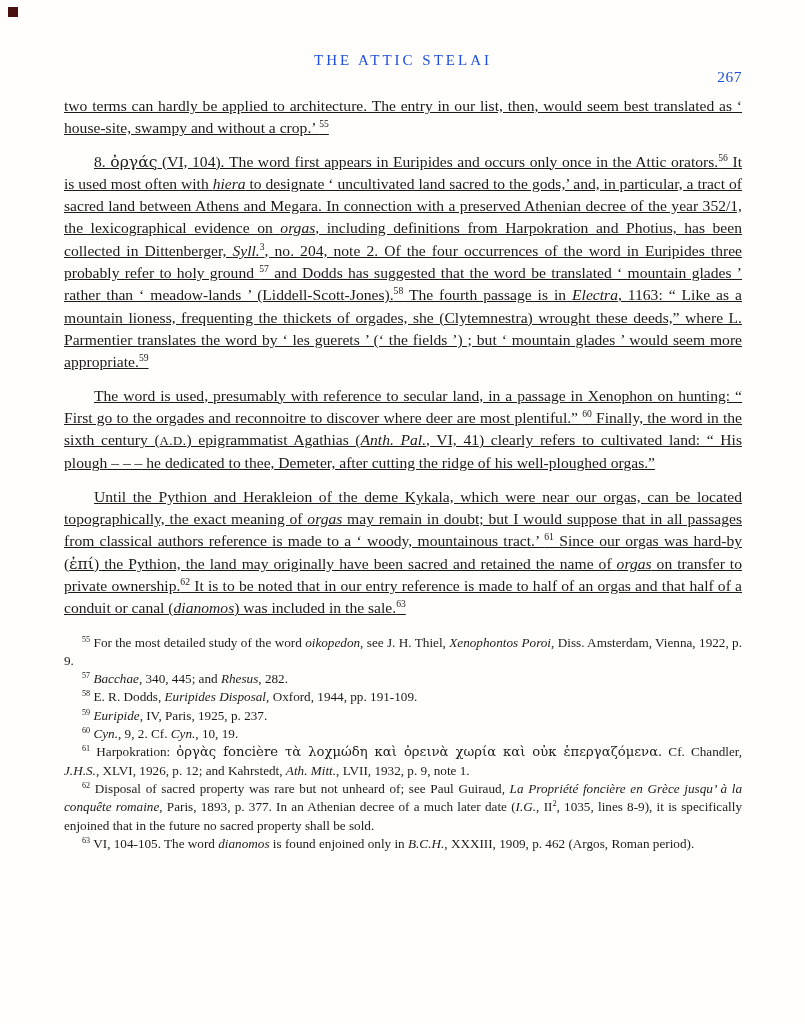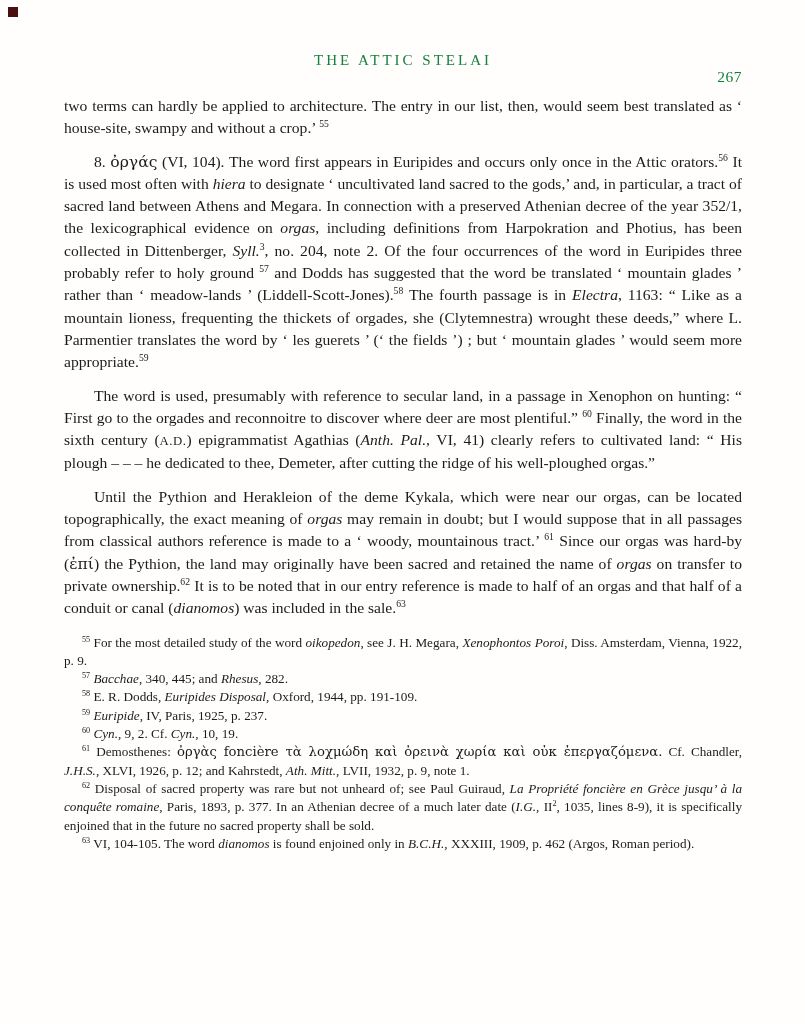--- a/index.html
+++ b/index.html
@@ -19,28 +19,28 @@
     width:10px; height:10px;
   }
   .content {
     position:absolute; left:64px; top:52px; width:678px;
   }
   .header {
     position:relative;
     text-align:center;
     font-size:15px;
     letter-spacing:3px;
-    color:#15803d;
+    color:#1d4ed8;
   }
   .page-num {
     position:absolute; right:0; top:16px;
     font-size:15.5px;
     letter-spacing:0.5px;
   }
-  .body-text { margin-top:26px; }
+  .body-text { margin-top:26px;text-decoration:underline; }
   .body-para {
     font-size:15.6px;
     line-height:22.3px;
     text-align:justify;
     margin:0 0 11px 0;
   }
   .body-para.indent { text-indent:30px; }
   .footnote-section {
     margin-top:14px;
   }
@@ -70,23 +70,23 @@
       <span>THE ATTIC STELAI</span>
       <span class="page-num">267</span>
     </div>
     <div class="body-text">
         <p class="body-para"><span>two terms can hardly be applied to architecture.  The entry in our list, then, would seem best translated as ‘ house-site, swampy and without a crop.’ </span><sup>55</sup></p>
         <p class="body-para indent"><span>8. </span><span class="g">ὀργάς</span><span> (VI, 104).  The word first appears in Euripides and occurs only once in the Attic orators.</span><sup>56</sup><span>  It is used most often with </span><i>hiera</i><span> to designate ‘ uncultivated land sacred to the gods,’ and, in particular, a tract of sacred land between Athens and Megara.  In connection with a preserved Athenian decree of the year 352/1, the lexicographical evidence on </span><i>orgas</i><span>, including definitions from Harpokration and Photius, has been collected in Dittenberger, </span><i>Syll.</i><sup>3</sup><span>, no. 204, note 2.  Of the four occurrences of the word in Euripides three probably refer to holy ground </span><sup>57</sup><span> and Dodds has suggested that the word be translated ‘ mountain glades ’ rather than ‘ meadow-lands ’ (Liddell-Scott-Jones).</span><sup>58</sup><span>  The fourth passage is in </span><i>Electra</i><span>, 1163:  “ Like as a mountain lioness, frequenting the thickets of orgades, she (Clytemnestra) wrought these deeds,” where L. Parmentier translates the word by ‘ les guerets ’ (‘ the fields ’) ; but ‘ mountain glades ’ would seem more appropriate.</span><sup>59</sup></p>
         <p class="body-para indent"><span>The word is used, presumably with reference to secular land, in a passage in Xenophon on hunting:  “ First go to the orgades and reconnoitre to discover where deer are most plentiful.” </span><sup>60</sup><span>  Finally, the word in the sixth century (</span><span class="sc">A.D.</span><span>) epigrammatist Agathias (</span><i>Anth. Pal.</i><span>, VI, 41) clearly refers to cultivated land:  “ His plough – – – he dedicated to thee, Demeter, after cutting the ridge of his well-ploughed orgas.”</span></p>
         <p class="body-para indent"><span>Until the Pythion and Herakleion of the deme Kykala, which were near our orgas, can be located topographically, the exact meaning of </span><i>orgas</i><span> may remain in doubt; but I would suppose that in all passages from classical authors reference is made to a ‘ woody, mountainous tract.’ </span><sup>61</sup><span>  Since our orgas was hard-by (</span><span class="g">ἐπί</span><span>) the Pythion, the land may originally have been sacred and retained the name of </span><i>orgas</i><span> on transfer to private ownership.</span><sup>62</sup><span>  It is to be noted that in our entry reference is made to half of an orgas and that half of a conduit or canal (</span><i>dianomos</i><span>) was included in the sale.</span><sup>63</sup></p>
       </div>
     <div class="footnote-section">
-        <p class="footnote"><sup>55</sup><span> For the most detailed study of the word </span><i>oikopedon</i><span>, see J. H. Megara, </span><i>Xenophontos Poroi</i><span>, Diss. Amsterdam, Vienna, 1922, p. 9.</span></p>
+        <p class="footnote"><sup>55</sup><span> For the most detailed study of the word </span><i>oikopedon</i><span>, see J. H. Thiel, </span><i>Xenophontos Poroi</i><span>, Diss. Amsterdam, Vienna, 1922, p. 9.</span></p>
         <p class="footnote"><sup>57</sup><span> </span><i>Bacchae</i><span>, 340, 445; and </span><i>Rhesus</i><span>, 282.</span></p>
         <p class="footnote"><sup>58</sup><span> E. R. Dodds, </span><i>Euripides Disposal</i><span>, Oxford, 1944, pp. 191-109.</span></p>
         <p class="footnote"><sup>59</sup><span> </span><i>Euripide</i><span>, IV, Paris, 1925, p. 237.</span></p>
         <p class="footnote"><sup>60</sup><span> </span><i>Cyn.</i><span>, 9, 2.  Cf. </span><i>Cyn.</i><span>, 10, 19.</span></p>
-        <p class="footnote"><sup>61</sup><span> Demosthenes: </span><span class="g">ὀργὰς foncière τὰ λοχμώδη καὶ ὀρεινὰ χωρία καὶ οὐκ ἐπεργαζόμενα.</span><span>  Cf. Chandler, </span><i>J.H.S.</i><span>, XLVI, 1926, p. 12; and Kahrstedt, </span><i>Ath. Mitt.</i><span>, LVII, 1932, p. 9, note 1.</span></p>
+        <p class="footnote"><sup>61</sup><span> Harpokration: </span><span class="g">ὀργὰς foncière τὰ λοχμώδη καὶ ὀρεινὰ χωρία καὶ οὐκ ἐπεργαζόμενα.</span><span>  Cf. Chandler, </span><i>J.H.S.</i><span>, XLVI, 1926, p. 12; and Kahrstedt, </span><i>Ath. Mitt.</i><span>, LVII, 1932, p. 9, note 1.</span></p>
         <p class="footnote"><sup>62</sup><span> Disposal of sacred property was rare but not unheard of; see Paul Guiraud, </span><i>La Propriété foncière en Grèce jusqu’ à la conquête romaine</i><span>, Paris, 1893, p. 377.  In an Athenian decree of a much later date (</span><i>I.G.</i><span>, II</span><sup>2</sup><span>, 1035, lines 8-9), it is specifically enjoined that in the future no sacred property shall be sold.</span></p>
         <p class="footnote"><sup>63</sup><span> VI, 104-105.  The word </span><i>dianomos</i><span> is found enjoined only in </span><i>B.C.H.</i><span>, XXXIII, 1909, p. 462 (Argos, Roman period).</span></p>
       </div>
   </div>
 </div>
 
 </body></html>

